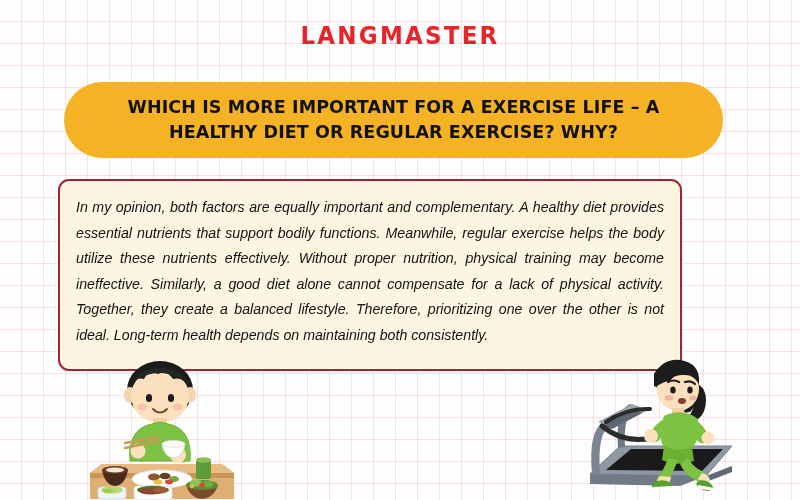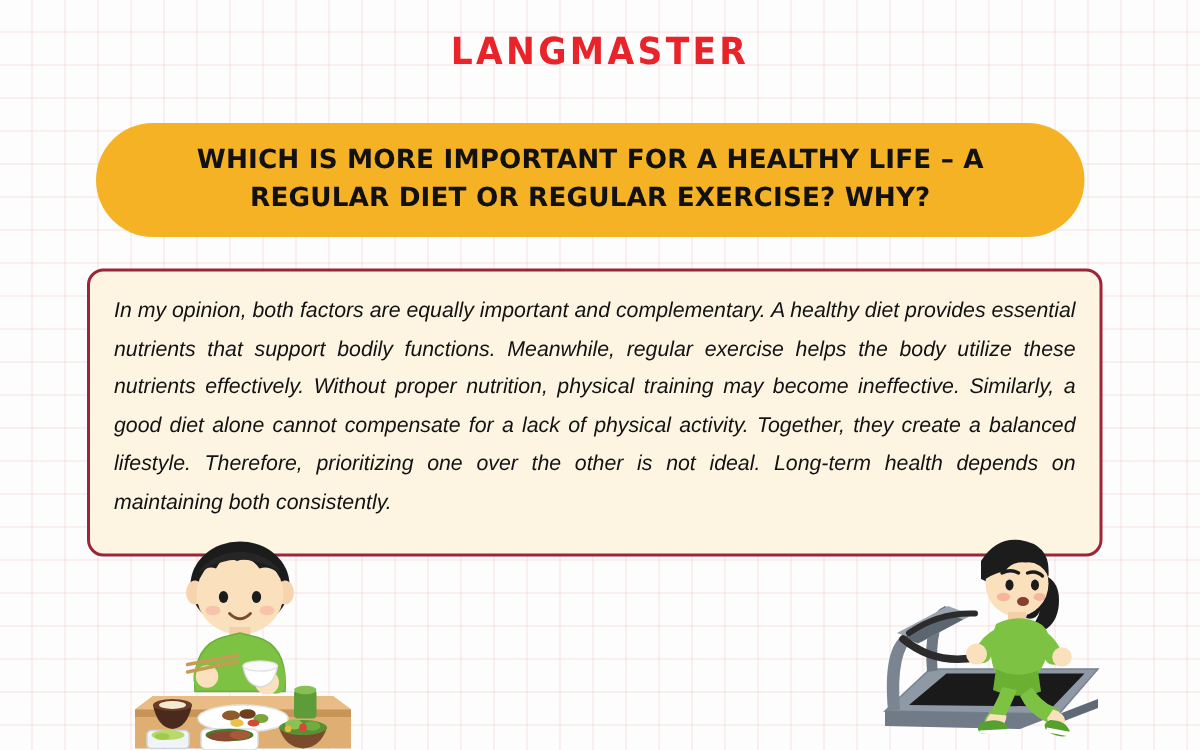--- a/index.html
+++ b/index.html
@@ -69,21 +69,21 @@
     text-align: center;
     line-height: 1.45;
     letter-spacing: 0.1px;
   }
 
   
   #answer-box {
     position: absolute;
     left: 58px;
     top: 179px;
-    width: 677px;
+    width: 624px;
     height: 192px;
     background: #fdf5e2;
     border: 2px solid #9e2437;
     border-radius: 11px;
     padding: 14px 16px 10px 16px;
   }
   #answer-text {
     font-family: "Liberation Sans", sans-serif;
     font-style: italic;
     font-size: 14.2px;
@@ -99,21 +99,21 @@
   #illo-woman { left: 572px; top: 356px; width: 192px; height: 144px; }
 </style>
 </head>
 <body>
 
 <div id="page">
 
   <div id="logo">LANGMASTER</div>
 
   <div id="banner">
-    <div id="banner-text">WHICH IS MORE IMPORTANT FOR A HEALTHY LIFE – A REGULAR DIET OR REGULAR EXERCISE? WHY?</div>
+    <div id="banner-text">WHICH IS MORE IMPORTANT FOR A EXERCISE LIFE – A HEALTHY DIET OR REGULAR EXERCISE? WHY?</div>
   </div>
 
   <div id="answer-box">
     <p id="answer-text">In my opinion, both factors are equally important and complementary. A healthy diet provides essential nutrients that support bodily functions. Meanwhile, regular exercise helps the body utilize these nutrients effectively. Without proper nutrition, physical training may become ineffective. Similarly, a good diet alone cannot compensate for a lack of physical activity. Together, they create a balanced lifestyle. Therefore, prioritizing one over the other is not ideal. Long-term health depends on maintaining both consistently.</p>
   </div>
 
   <div class="illo" id="illo-boy">
     <svg viewBox="0 0 180 142" width="180" height="142" xmlns="http://www.w3.org/2000/svg">
 
       <ellipse cx="90" cy="32" rx="33" ry="29" fill="#1c1c1c"></ellipse>

